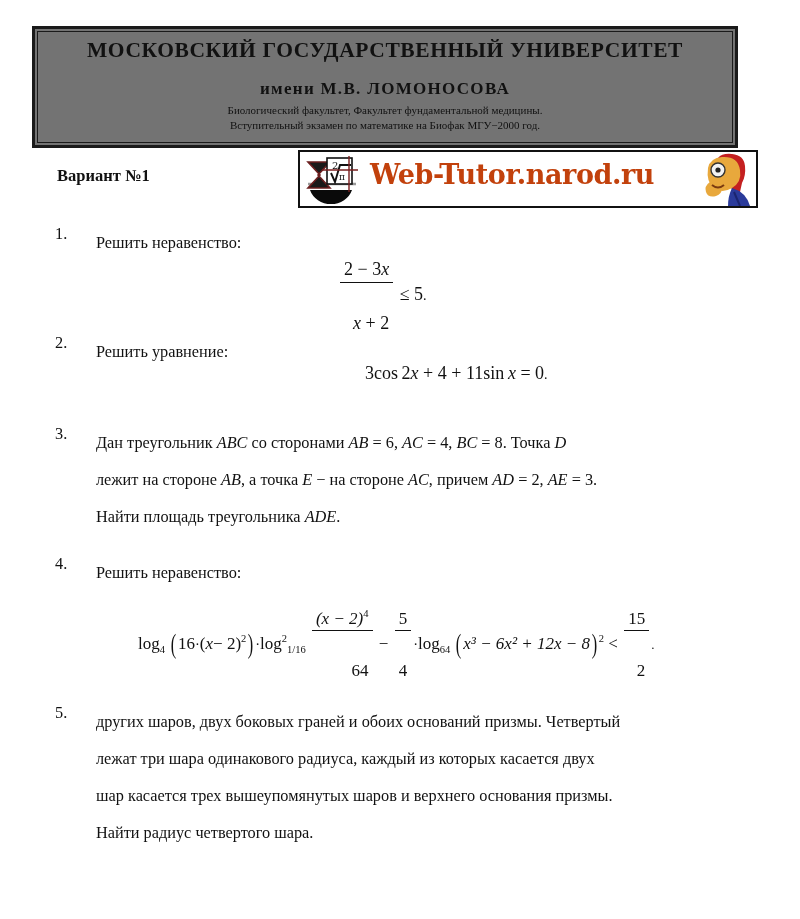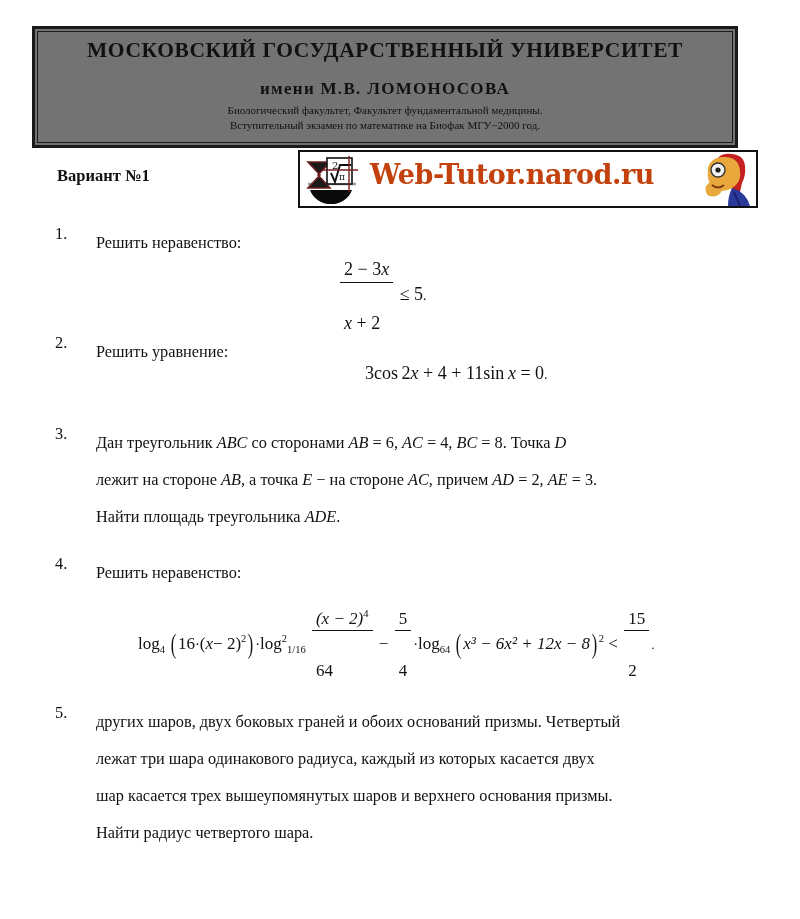--- a/index.html
+++ b/index.html
@@ -130,21 +130,21 @@
   
   .math {
     position: absolute;
     font-family: "Liberation Serif", "DejaVu Serif", serif;
     font-size: 18px;
     white-space: nowrap;
   }
   .frac {
     display: inline-block;
     vertical-align: middle;
-    text-align: left;
+    text-align: right;
     margin: 0 2px;
   }
   .frac .num {
     display: block;
     padding: 0 4px 1px 4px;
     border-bottom: 1.2px solid #111;
     line-height: 1.25;
   }
   .frac .den {
     display: block;

